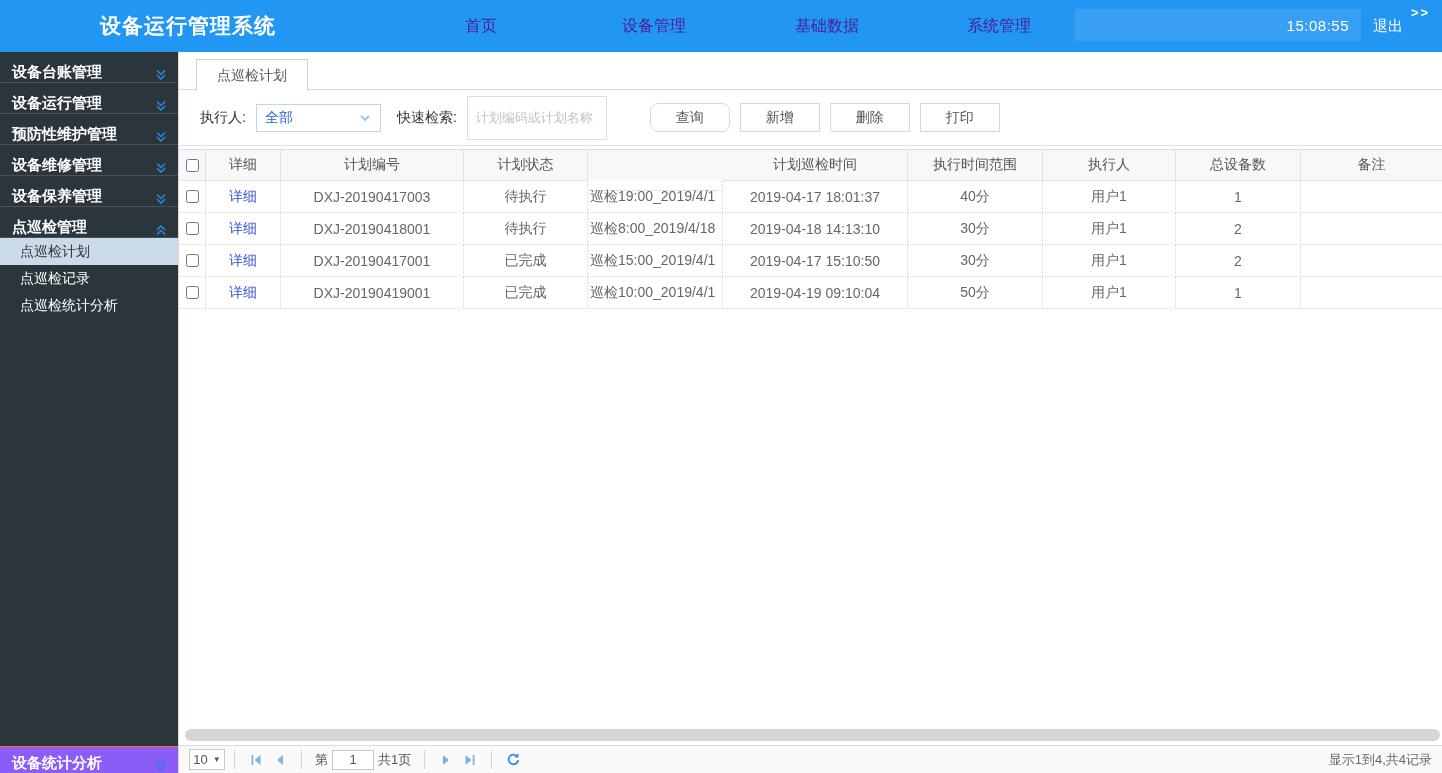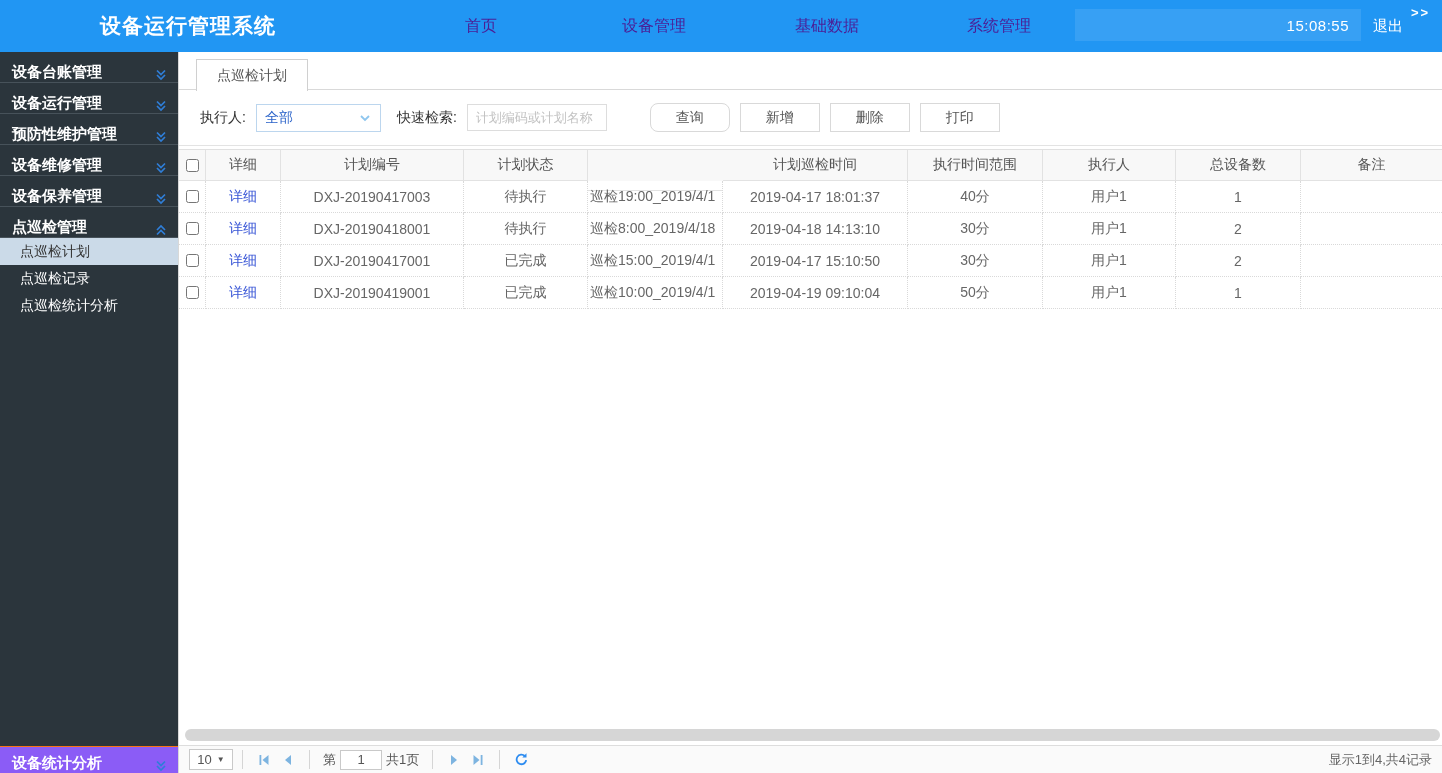--- a/index.html
+++ b/index.html
@@ -35,21 +35,21 @@
   .main { flex:1; display:flex; flex-direction:column; background:#fff; min-width:0; border-left:1px solid #d8d8d8; }
 
   .tabstrip { height:38px; flex:0 0 38px; border-bottom:1px solid #d9d9d9; padding:6px 0 0 17px; background:#fff; }
   .tab { display:inline-block; height:32px; line-height:31px; padding:0 20px; background:#fff; border:1px solid #d0d0d0; border-bottom:none; font-size:14px; color:#555; position:relative; top:1px; cursor:pointer; }
 
   .toolbar { height:56px; flex:0 0 56px; display:flex; align-items:center; border-bottom:1px solid #e3e3e3; font-size:14px; color:#333; }
   .tb-label { margin-left:21px; }
   .fake-select { margin-left:10px; width:125px; height:28px; border:1px solid #bcd6ee; background:#fff; display:flex; align-items:center; padding:0 8px; cursor:pointer; }
   .fake-select .sel-text { flex:1; color:#2b63c9; font-size:14px; }
   .tb-label2 { margin-left:16px; }
-  .search-input { margin-left:10px; width:140px; height:27px; border:1px solid #ddd; padding:0 8px; font-size:13px; color:#6d28d9; font-family:inherit; }
+  .search-input { margin-left:10px; width:140px; height:44px; border:1px solid #ddd; padding:0 8px; font-size:13px; color:#6d28d9; font-family:inherit; }
   .search-input::placeholder { color:#c2c2c2; }
   .tb-btn { margin-left:10px; width:80px; height:29px; background:#fff; border:1px solid #d9d9d9; font-size:14px; color:#555; cursor:pointer; font-family:inherit; }
   .tb-btn:first-of-type { margin-left:43px;border-radius:8px; }
 
   
   .grid { margin-top:3px; border-top:1px solid #e0e0e0; font-size:14px; }
   .grid-row { display:flex; height:32px; }
   .grid-row.head { height:31px; background:#f8f8f8; color:#555; }
   .gc { display:flex; align-items:center; justify-content:center; overflow:hidden; white-space:nowrap; }
   .head .gc { border-right:1px solid #e2e2e2; border-bottom:1px solid #e2e2e2; }
@@ -69,21 +69,21 @@
   .detail-link { color:var(--link-color,#3956d6); text-decoration:none; cursor:pointer; }
 
   .grid-spacer { flex:1; }
 
   
   .hscroll { height:14px; flex:0 0 14px; margin-bottom:3px; position:relative; }
   .hscroll .thumb { position:absolute; left:6px; right:2px; top:1px; height:12px; background:#d6d6d6; border-radius:7px; cursor:pointer; }
 
   
   .pager { height:28px; flex:0 0 28px; background:#fafafa; border-top:1px solid #ddd; display:flex; align-items:center; font-size:12px; color:#555; padding-left:10px; }
-  .psize { width:44px; height:21px; border:1px solid #c9c9c9; background:#fff; display:flex; align-items:center; justify-content:center; gap:5px; cursor:pointer; font-size:13px; }
+  .psize { width:36px; height:21px; border:1px solid #c9c9c9; background:#fff; display:flex; align-items:center; justify-content:center; gap:5px; cursor:pointer; font-size:13px; }
   .psize .caret { font-size:8px; color:#555; }
   .psep { width:1px; height:19px; background:#d5d5d5; margin:0 9px; }
   .pbtn { width:24px; height:22px; display:flex; align-items:center; justify-content:center; cursor:pointer; background:transparent; border:none; }
   .ptext { font-size:13px; color:#555; margin:0 4px; }
   .page-input { width:42px; height:20px; border:1px solid #c9c9c9; text-align:center; font-size:13px; color:#555; font-family:inherit; }
   .pager-summary { margin-left:auto; padding-right:10px; font-size:13px; color:#666; }
 </style>
 </head>
 <body>
 

